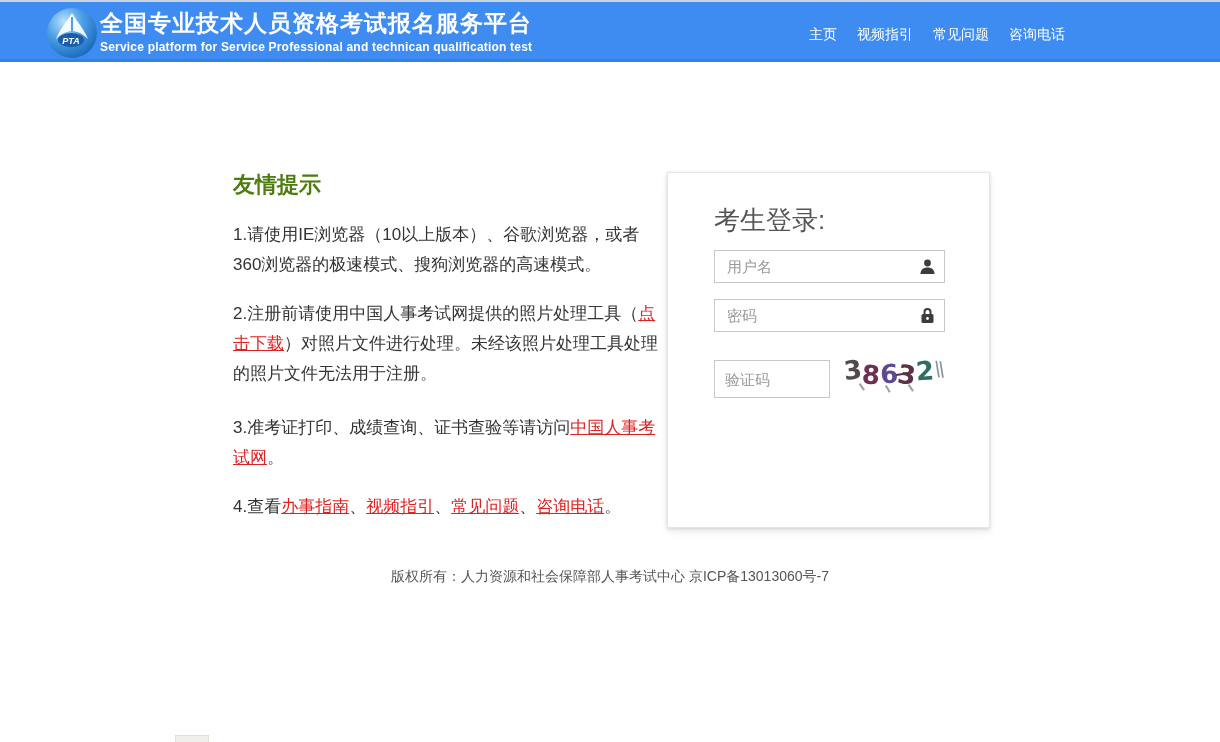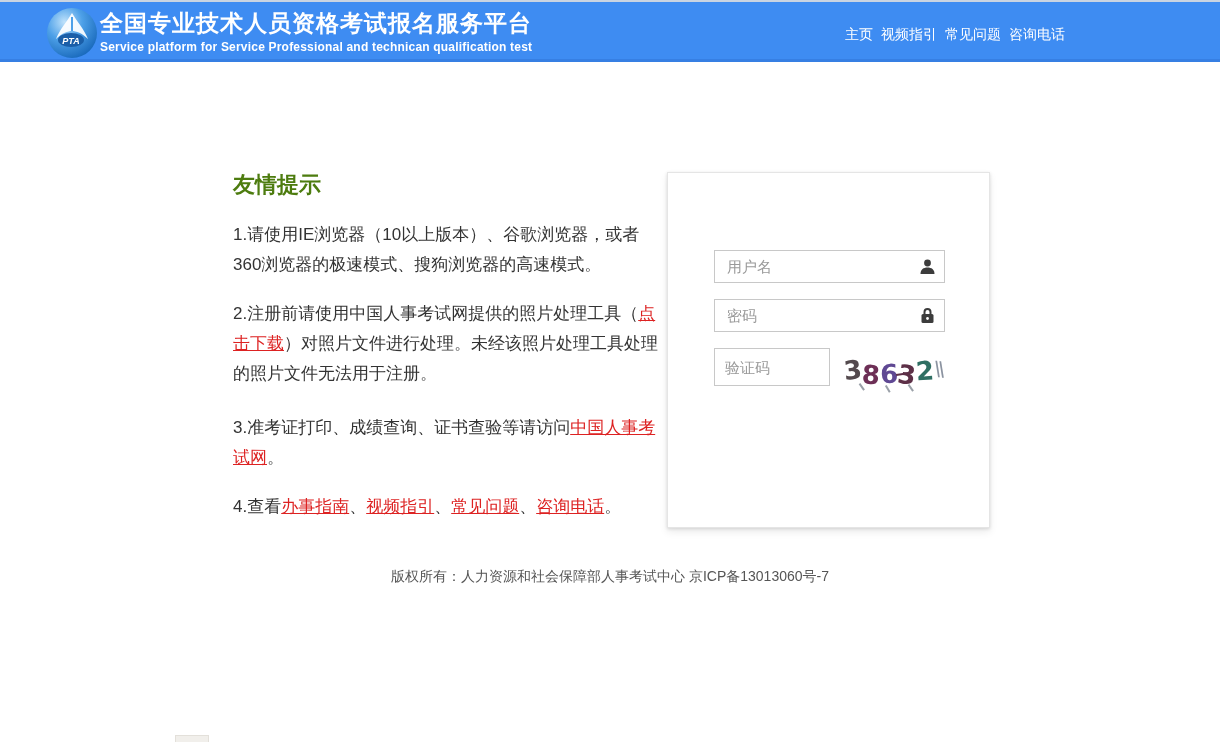--- a/index.html
+++ b/index.html
@@ -9,21 +9,21 @@
 
   
   .header { position:absolute; left:0; top:0; width:1220px; height:62px;
             background:#3e8cf2; border-top:2px solid #c9d4e2;
             box-shadow:inset 0 -3px 0 rgba(20,70,160,0.18); }
   .logo { position:absolute; left:46px; top:5px; width:52px; height:52px; }
   .logo svg { display:block; }
   .head-titles { position:absolute; left:100px; top:7px; color:#fff; }
   .head-title { font-size:23px; font-weight:bold; letter-spacing:1px; line-height:28px; }
   .head-sub { font-size:12px; font-weight:bold; margin-top:3px; letter-spacing:0.2px; }
-  .top-nav { position:absolute; right:155px; top:24px; display:flex; gap:8px; }
+  .top-nav { position:absolute; right:155px; top:24px; display:flex; gap:20px; }
   .top-nav a { color:#ffffff; font-size:14px; text-decoration:none; cursor:pointer; }
 
   
   .tips { position:absolute; left:233px; top:170px; width:428px; color:#333; }
   .tips h2 { font-size:22px; font-weight:bold; color:#4d7c0f; margin-bottom:20px; }
   .tips p { font-size:17px; line-height:30px; margin-bottom:19px; color:#333; }
   .tips p:nth-of-type(2) { margin-bottom:24px; }
   .red-link { color:#dd2222; text-decoration:underline; cursor:pointer; }
 
   
@@ -33,21 +33,21 @@
   .login-title { position:absolute; left:46px; top:30px; font-size:26px; color:#555; }
   .field { position:absolute; left:46px; width:231px; height:33px; }
   .field input { width:100%; height:100%; border:1px solid #c8c8c8; padding:0 34px 0 12px;
                  font-size:15px; color:#333; outline:none;
                  font-family:"Liberation Sans","DejaVu Sans",sans-serif; }
   .field input::placeholder { color:#999; }
   .field .f-icon { position:absolute; right:9px; top:8px; width:17px; height:17px; }
   .field-user { top:77px; }
   .field-pass { top:126px; }
   .field-captcha { top:175px; width:116px; }
-  .field-captcha input { padding:18px 10px; }
+  .field-captcha input { padding:18px 10px;margin-top:12px; }
 
   .captcha-img { position:absolute; left:176px; top:179px; width:106px; height:40px;
                  background:#fff; cursor:pointer; white-space:nowrap; }
   .captcha-digit { display:inline-block; font-family:"DejaVu Sans",sans-serif;
                    font-weight:bold; font-size:26px; line-height:40px; letter-spacing:0; }
   .captcha-digit:nth-of-type(1){ transform:rotate(-6deg) translateY(-2px); }
   .captcha-digit:nth-of-type(2){ transform:rotate(4deg) translateY(3px); }
   .captcha-digit:nth-of-type(3){ transform:rotate(-2deg) translateY(2px); }
   .captcha-digit:nth-of-type(4){ transform:rotate(8deg) translateY(3px); }
   .captcha-digit:nth-of-type(5){ transform:rotate(-4deg) translateY(-1px); }
@@ -113,20 +113,21 @@
   </p>
   <p>
     <span>3.准考证打印、成绩查询、证书查验等请访问</span><a class="red-link">中国人事考试网</a><span>。</span>
   </p>
   <p>
     <span>4.查看</span><a class="red-link">办事指南</a><span>、</span><a class="red-link">视频指引</a><span>、</span><a class="red-link">常见问题</a><span>、</span><a class="red-link">咨询电话</a><span>。</span>
   </p>
 </div>
 
 <div class="login-panel">
+  <div class="login-title">考生登录:</div>
 
   <div class="field field-user">
     <input type="text" placeholder="用户名" style="">
     <span class="f-icon">
       <svg width="17" height="17" viewBox="0 0 17 17">
         <circle cx="8.5" cy="5" r="3.4" fill="#3c3c3c"></circle>
         <path d="M1.5 16 C1.5 11.5 4.5 9.5 8.5 9.5 C12.5 9.5 15.5 11.5 15.5 16 Z" fill="#3c3c3c"></path>
       </svg>
     </span>
   </div>

